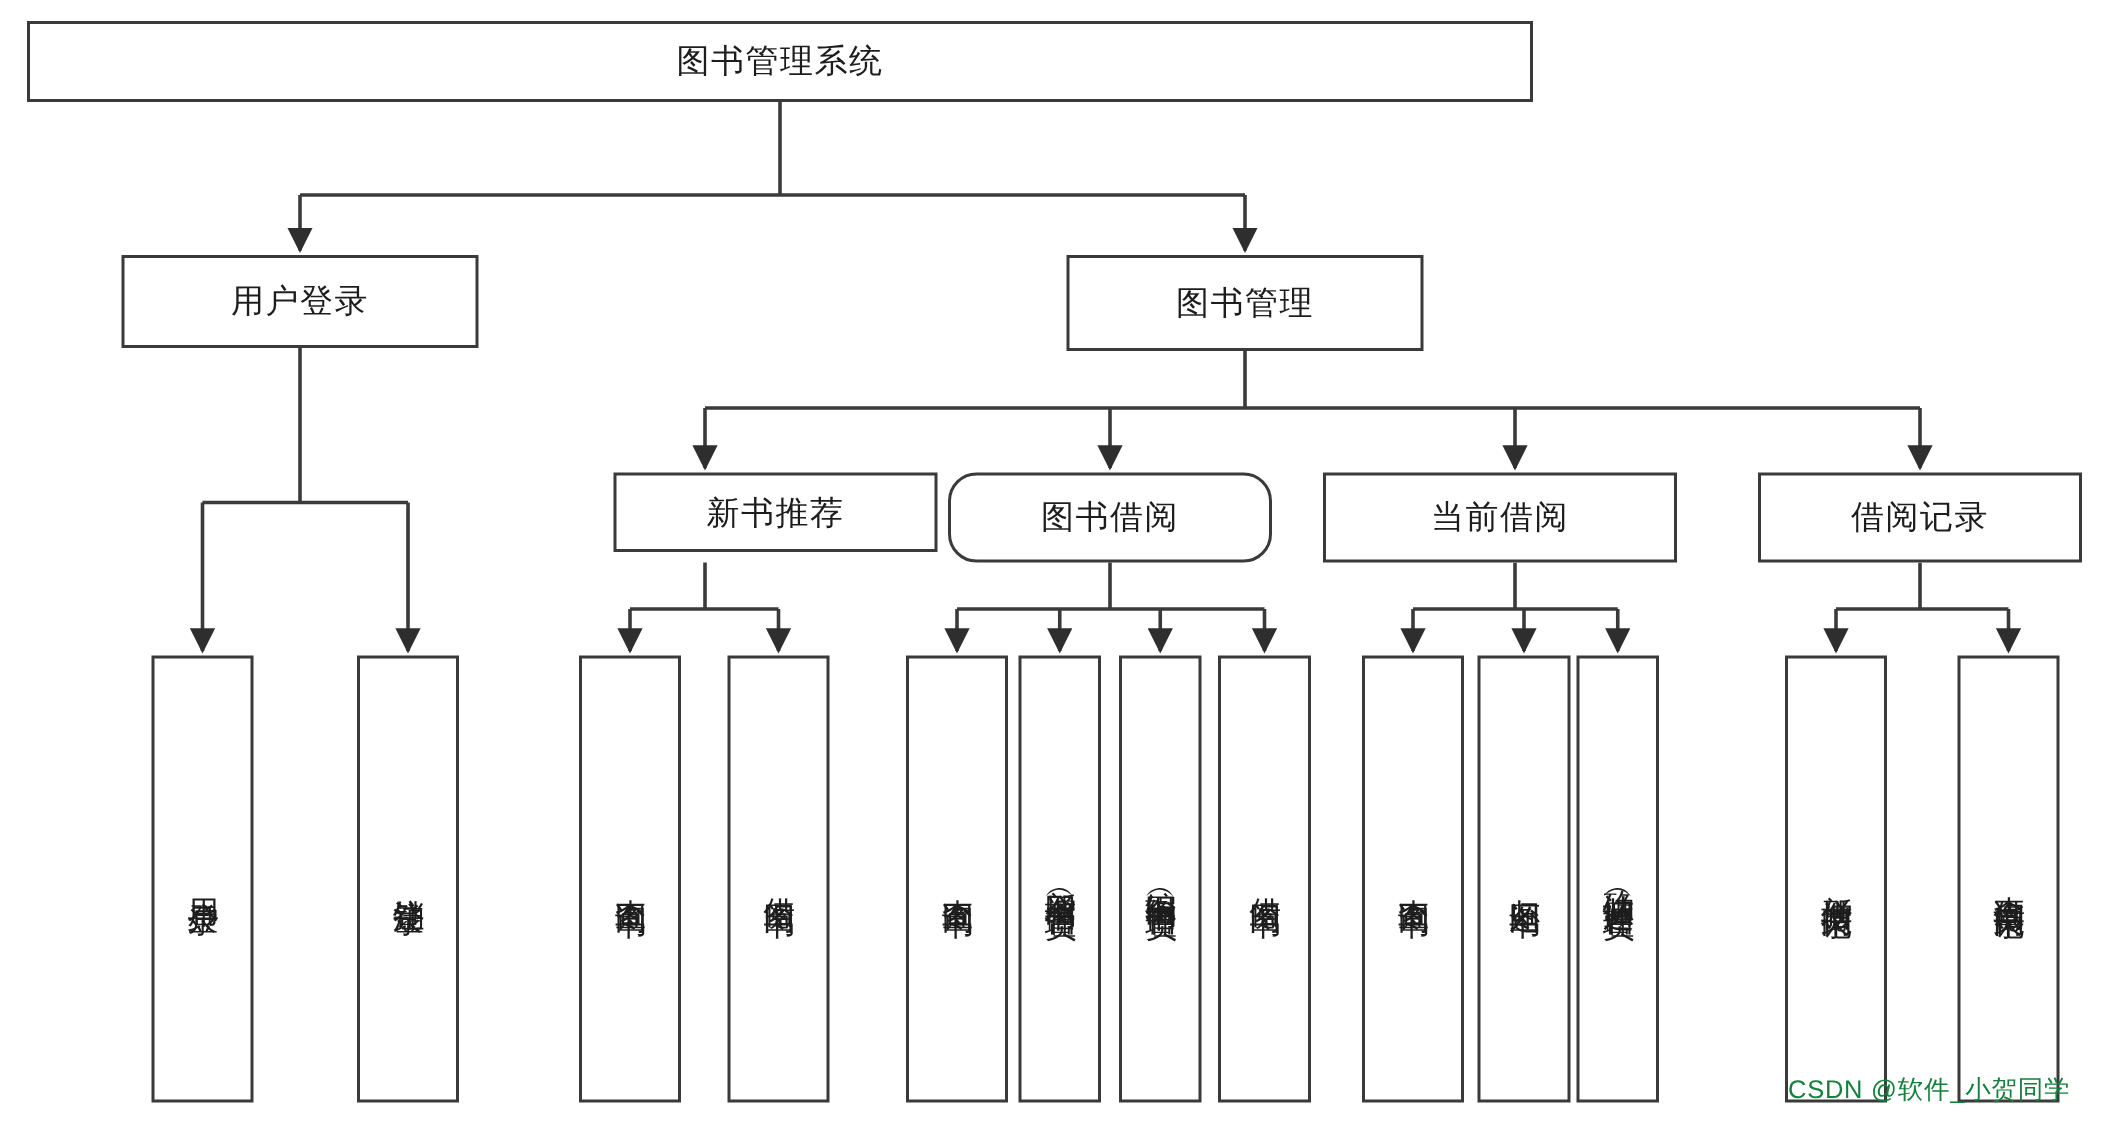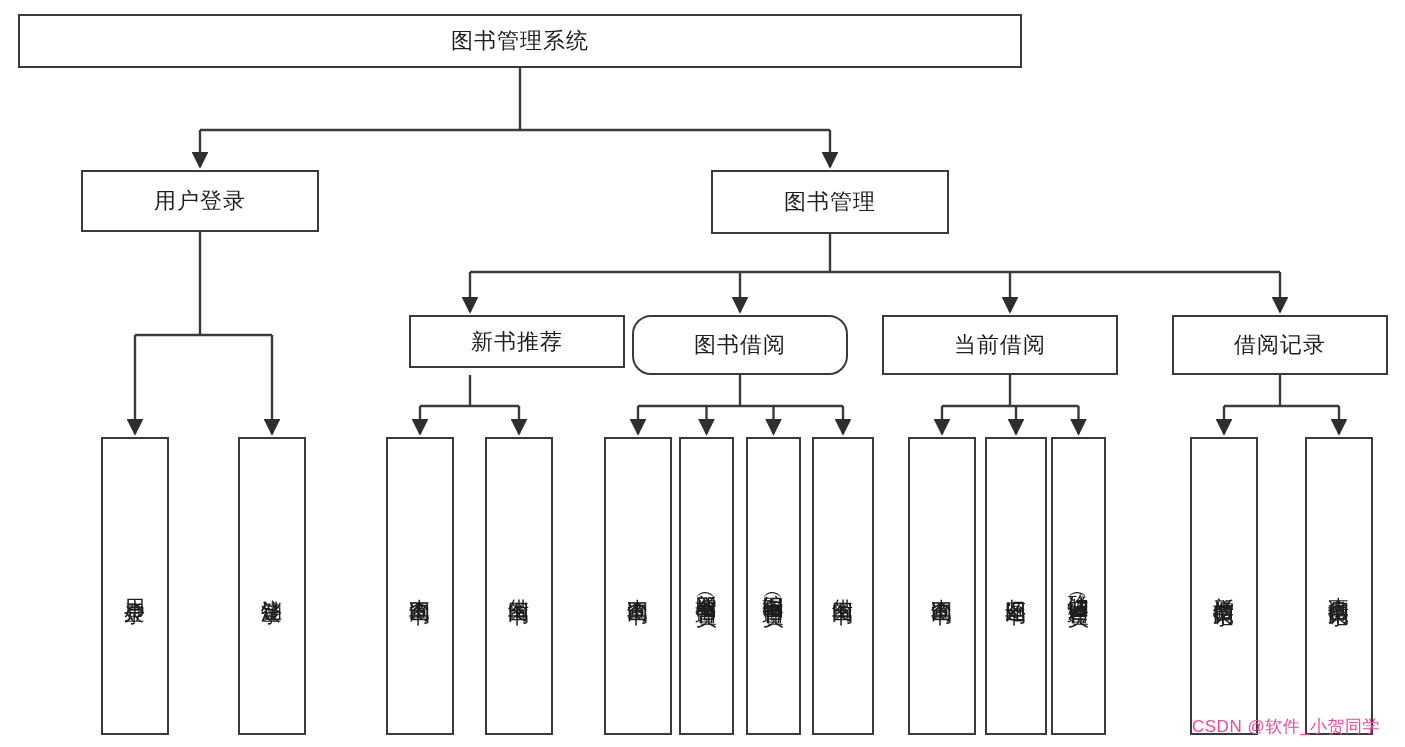--- a/index.html
+++ b/index.html
@@ -49,21 +49,21 @@
   }
   .node.vert .lbl {
     writing-mode: vertical-rl;
     text-orientation: upright;
     display: block;
     white-space: nowrap;
   }
   .watermark {
     position: absolute;
     font-size: 17px;
-    color: #ec4899;
+    color: #15803d;
     white-space: nowrap;
     letter-spacing: 0.5px;
   }
 </style>
 </head>
 <body>
 
 <div id="canvas">
 
   <svg id="wires" viewBox="0 0 1405 747" width="1405" height="747" xmlns="http://www.w3.org/2000/svg">

